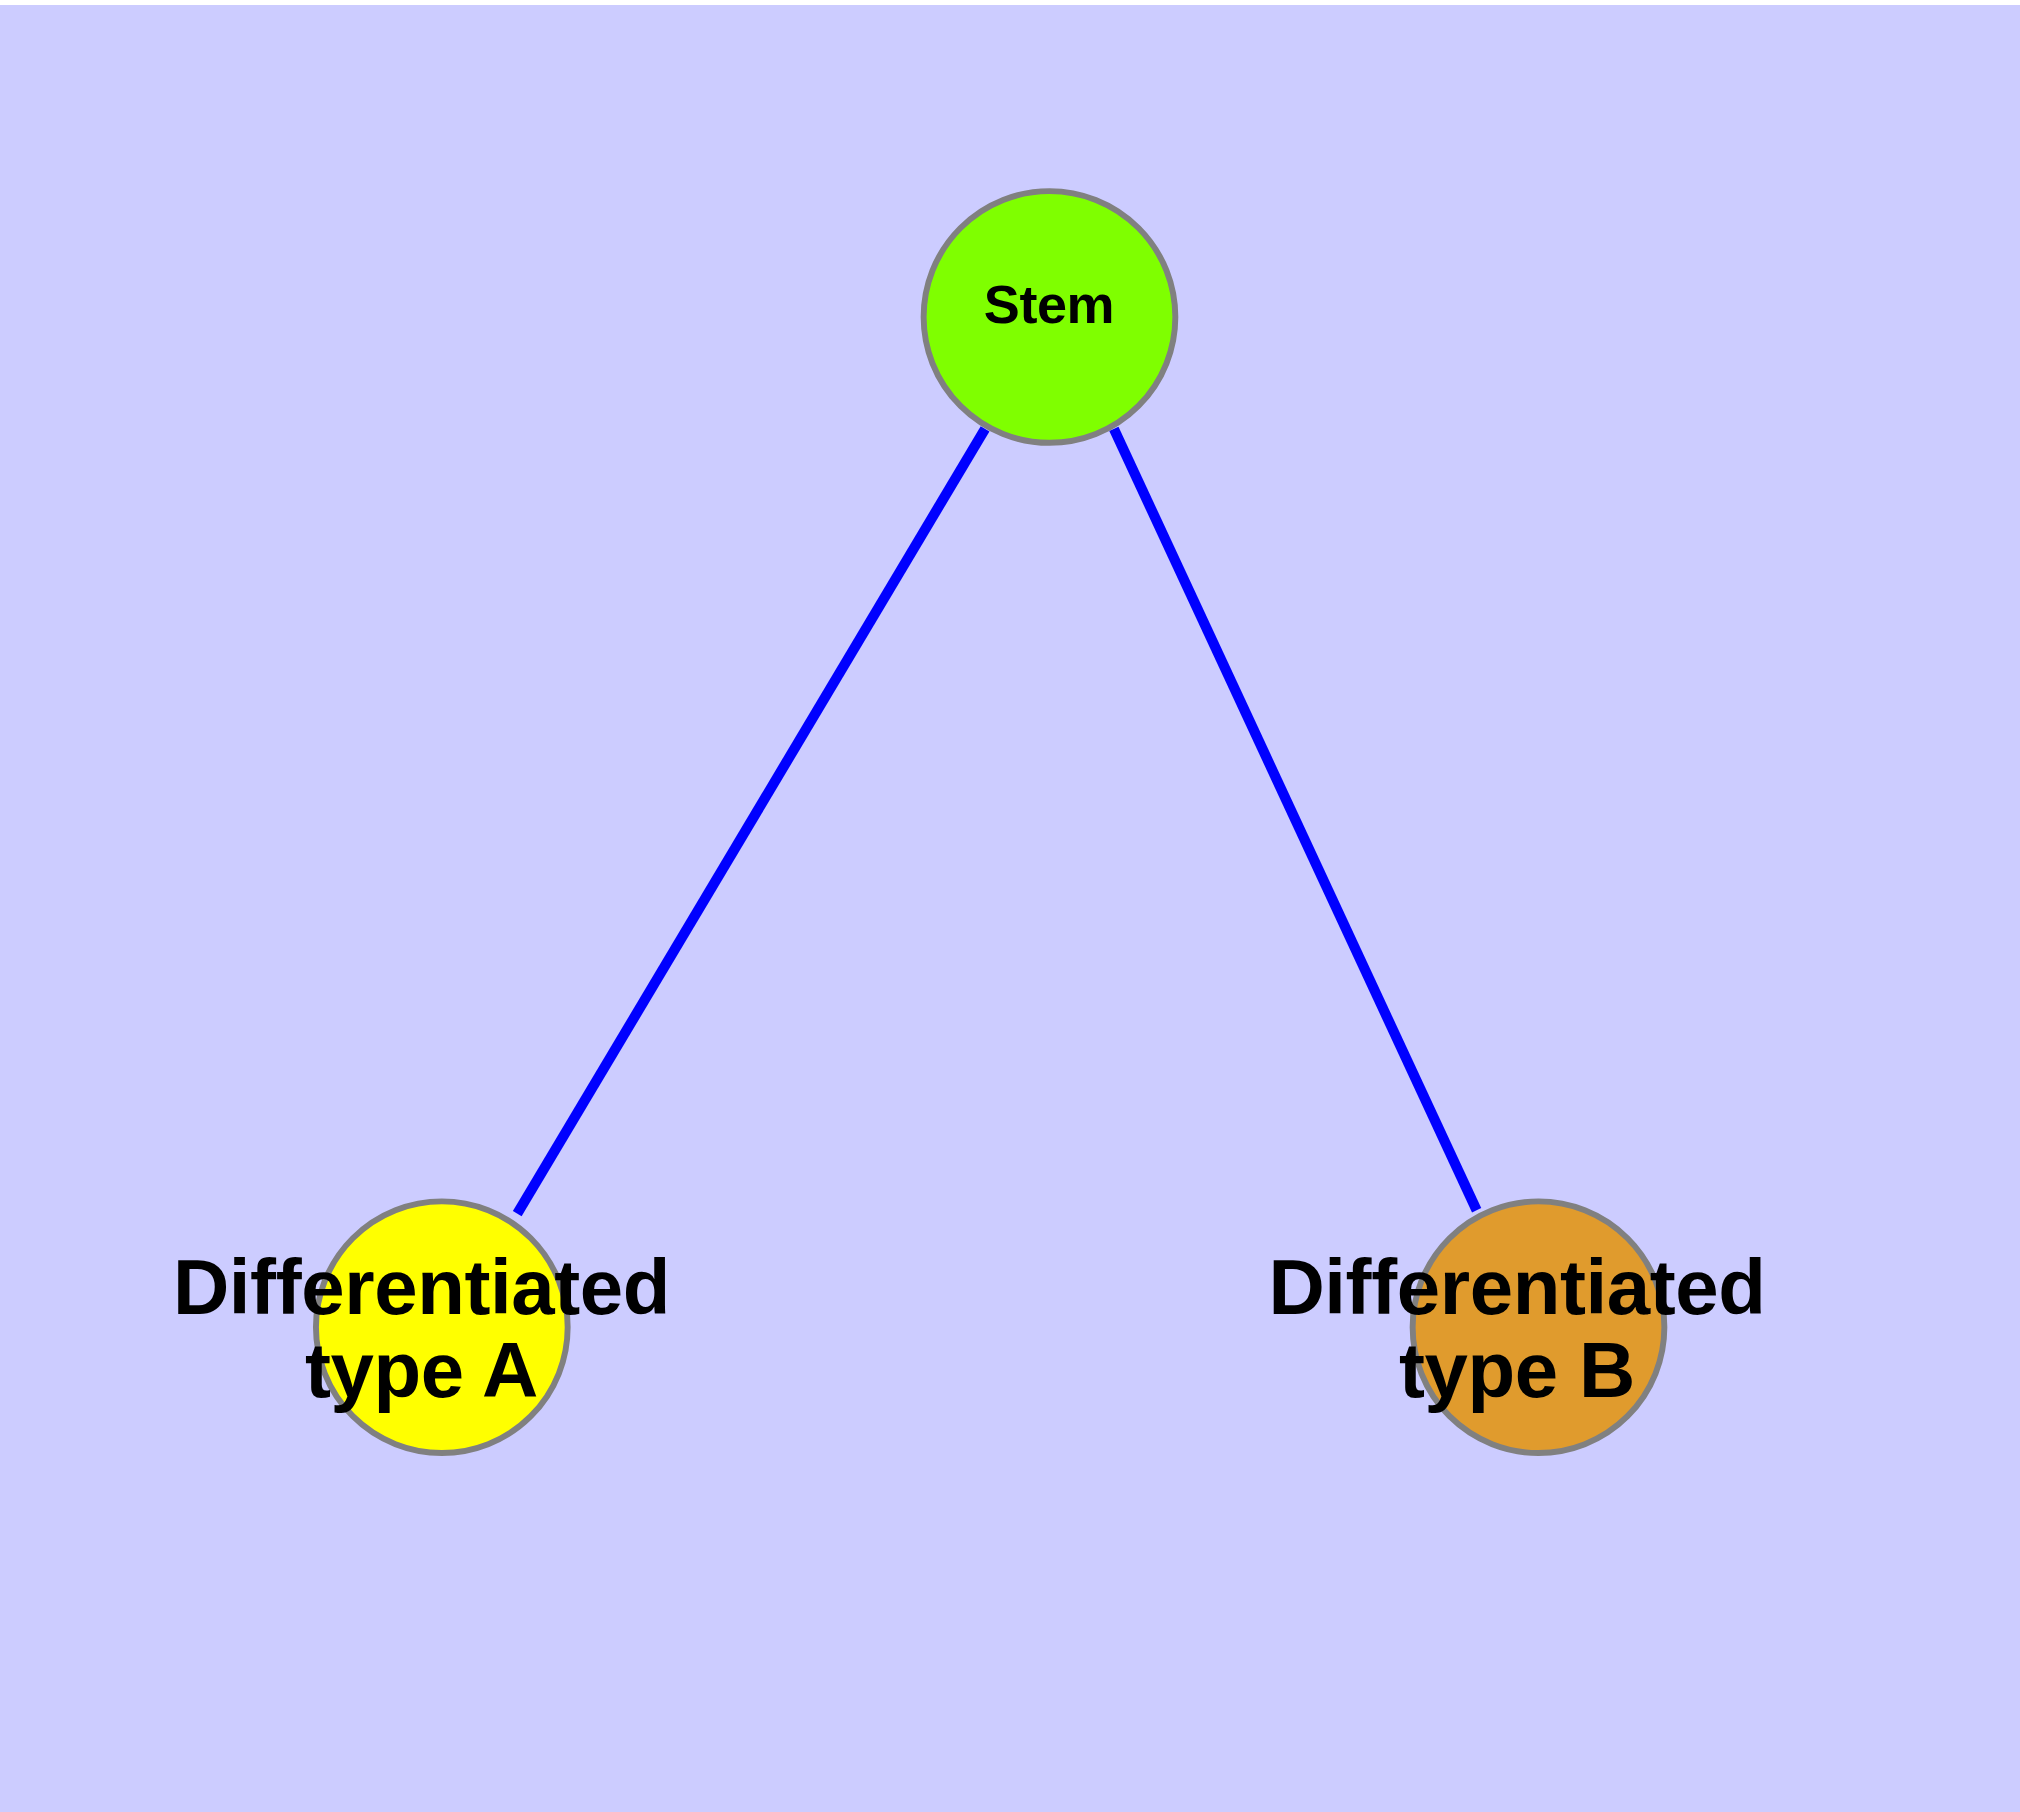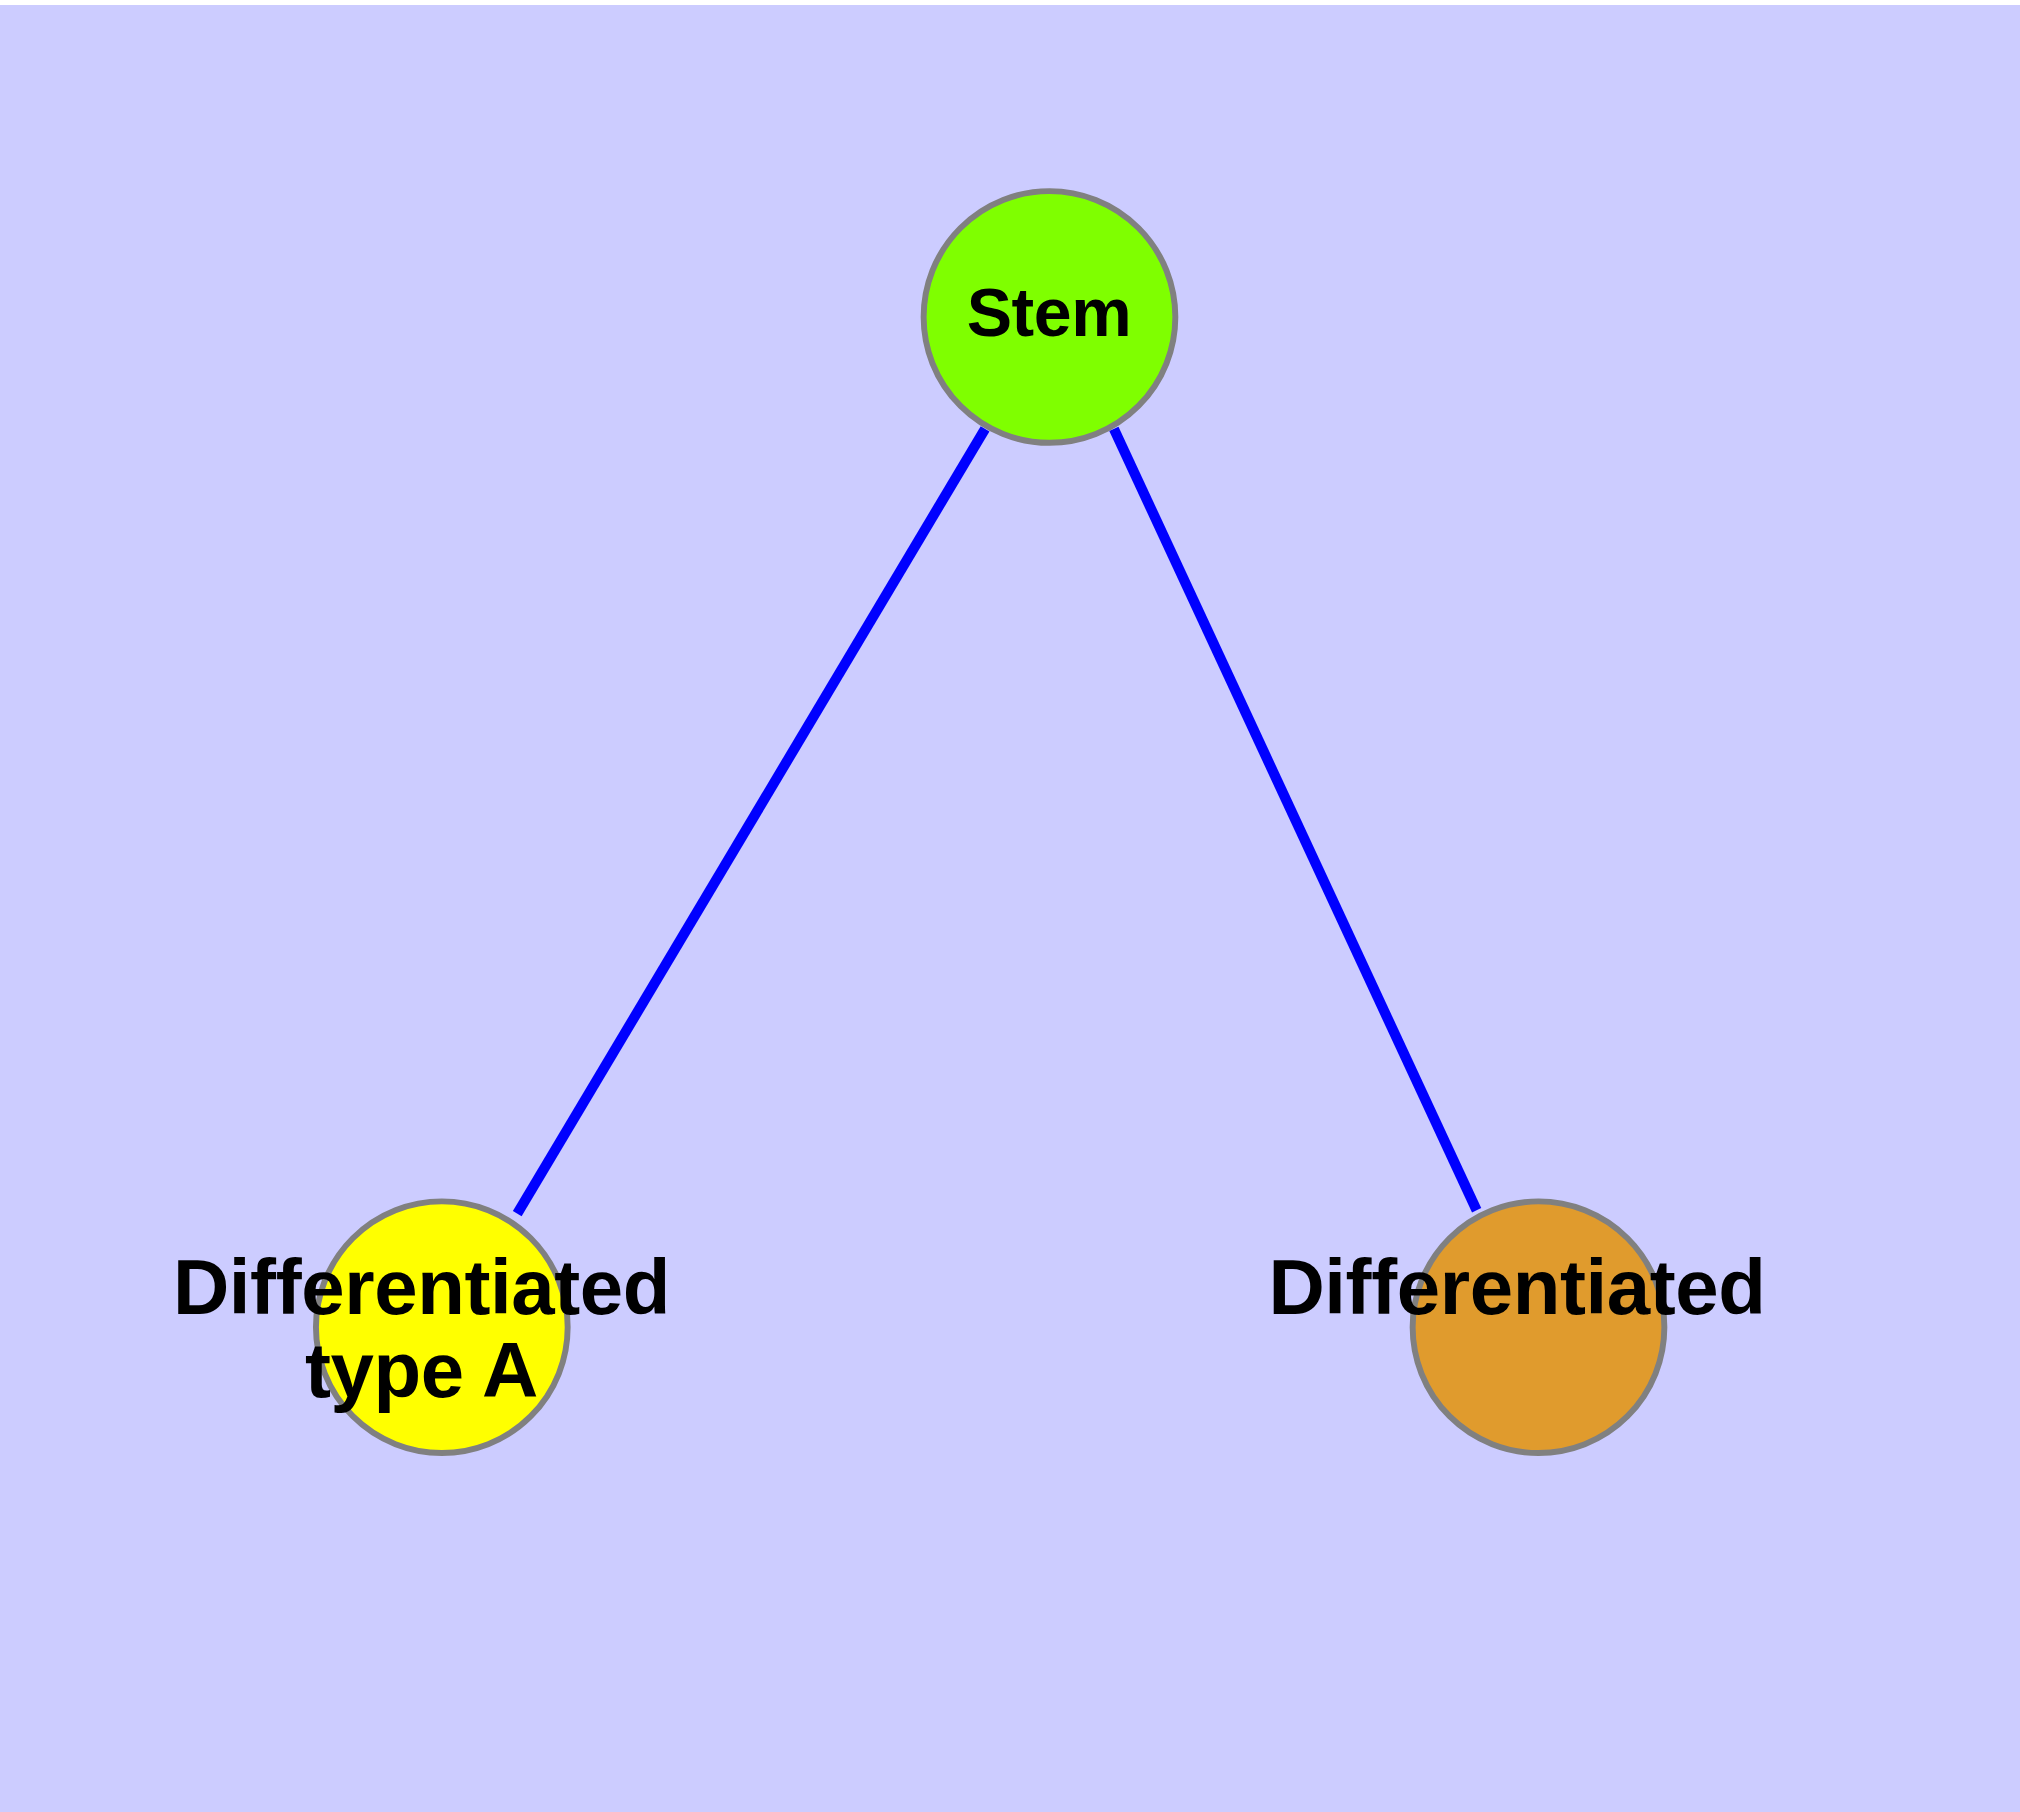--- a/index.html
+++ b/index.html
@@ -35,21 +35,21 @@
     position: absolute;
     text-align: center;
     color: #000000;
     font-weight: bold;
     line-height: 1.06;
     white-space: pre;
     letter-spacing: -0.4px;
     pointer-events: none;
   }
   .label-stem {
-    font-size: 68px;
+    font-size: 54px;
   }
   .label-leaf {
     font-size: 78px;
   }
 </style>
 </head>
 <body>
 
 <div id="canvas" style="background: rgb(255, 255, 255);">
 
@@ -68,15 +68,16 @@
       <circle cx="1815" cy="1566" r="148.5" fill="#e09b2d" stroke="#808080" stroke-width="7"></circle>
     </g>
   </svg>
 
   <div class="node-label label-stem" style="left: 625px; top: 276px; width: 848px; color: rgb(0, 0, 0);">Stem</div>
 
   <div class="node-label label-leaf" style="left: -2.5px; top: 1246px; width: 848px; color: rgb(0, 0, 0);">Differentiated</div>
   <div class="node-label label-leaf" style="left: -2.5px; top: 1329px; width: 848px; color: rgb(0, 0, 0);">type A</div>
 
   <div class="node-label label-leaf" style="left: 1093px; top: 1246px; width: 848px; color: rgb(0, 0, 0);">Differentiated</div>
+  <div class="node-label label-leaf" style="left: 1093px; top: 1329px; width: 848px; color: rgb(0, 0, 0);">type B</div>
 
 </div>
 
 
 </body></html>

